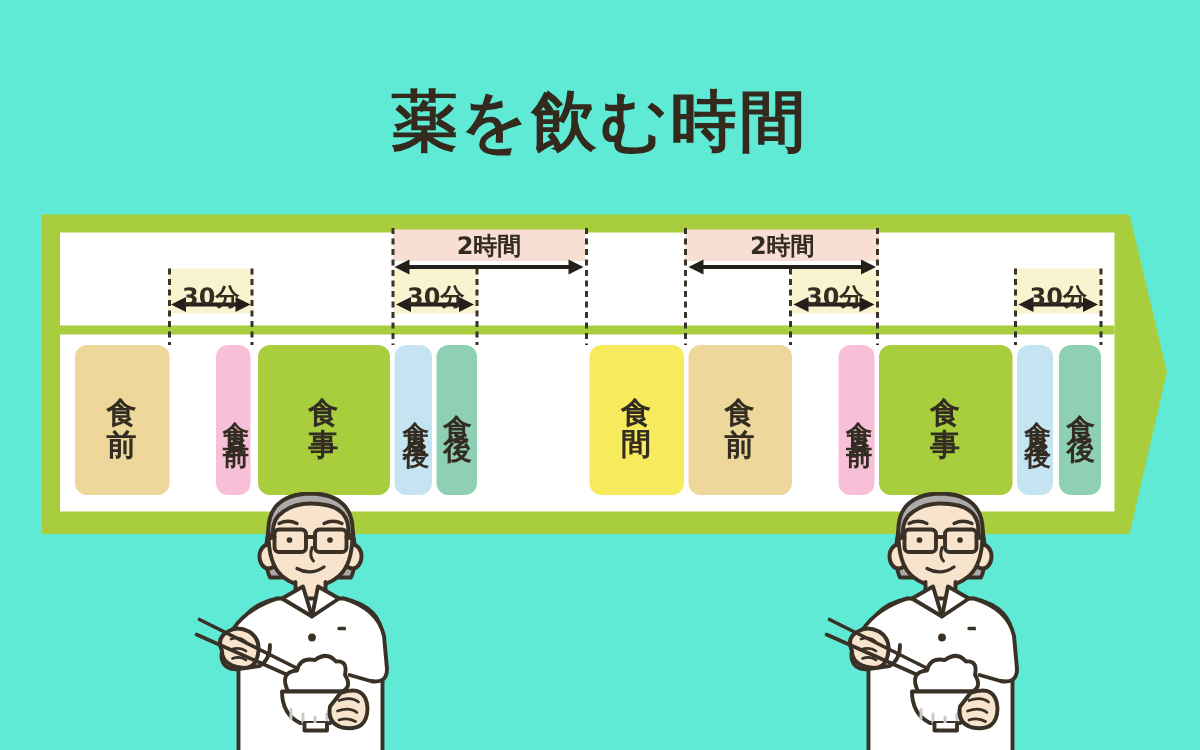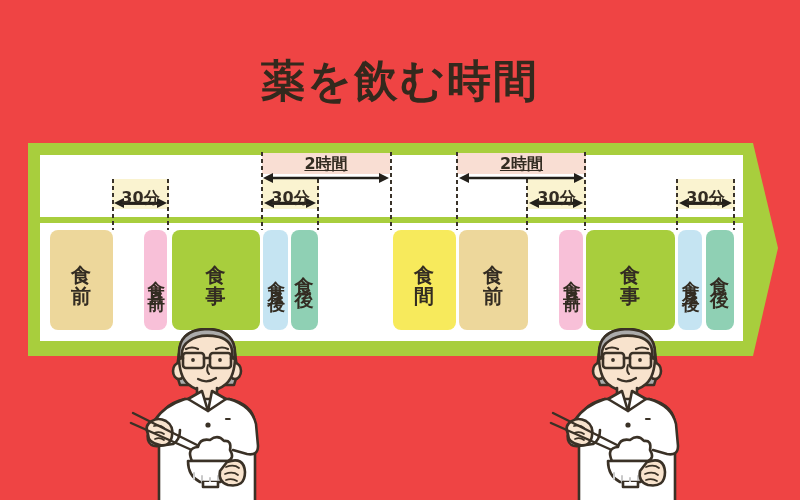--- a/index.html
+++ b/index.html
@@ -3,21 +3,21 @@
 <meta charset="utf-8">
 <style>
   html,body{margin:0;padding:0;}
   body{
     font-family:"DejaVu Sans","Liberation Sans",sans-serif;
     background:#FBF5DD;
   }
   .canvas{
     position:relative;
     width:800px;height:500px;
-    background:#ef4444;
+    background:#5eead4;
     overflow:hidden;
   }
   .title{
     position:absolute;
     left:0;right:0;top:52px;
     margin:0;
     text-align:center;
     font-size:44px;
     font-weight:800;
     letter-spacing:2px;
@@ -25,21 +25,20 @@
   }
   .band-svg{position:absolute;left:0;top:0;}
   
   .dur{
     position:absolute;
     display:flex;align-items:center;justify-content:center;
     font-weight:bold;
     font-size:16px;
     line-height:1;
     color:#332C22;
-    text-decoration:underline;
   }
   .d2h{top:153px;height:21px;}
   .d2h-1{left:262px;width:128px;}
   .d2h-2{left:457px;width:129px;}
   .d30{top:180px;height:36px;}
   .d30-1{left:112px;width:57px;}
   .d30-2{left:262px;width:57px;}
   .d30-3{left:527px;width:59px;}
   .d30-4{left:676px;width:59px;}
   

